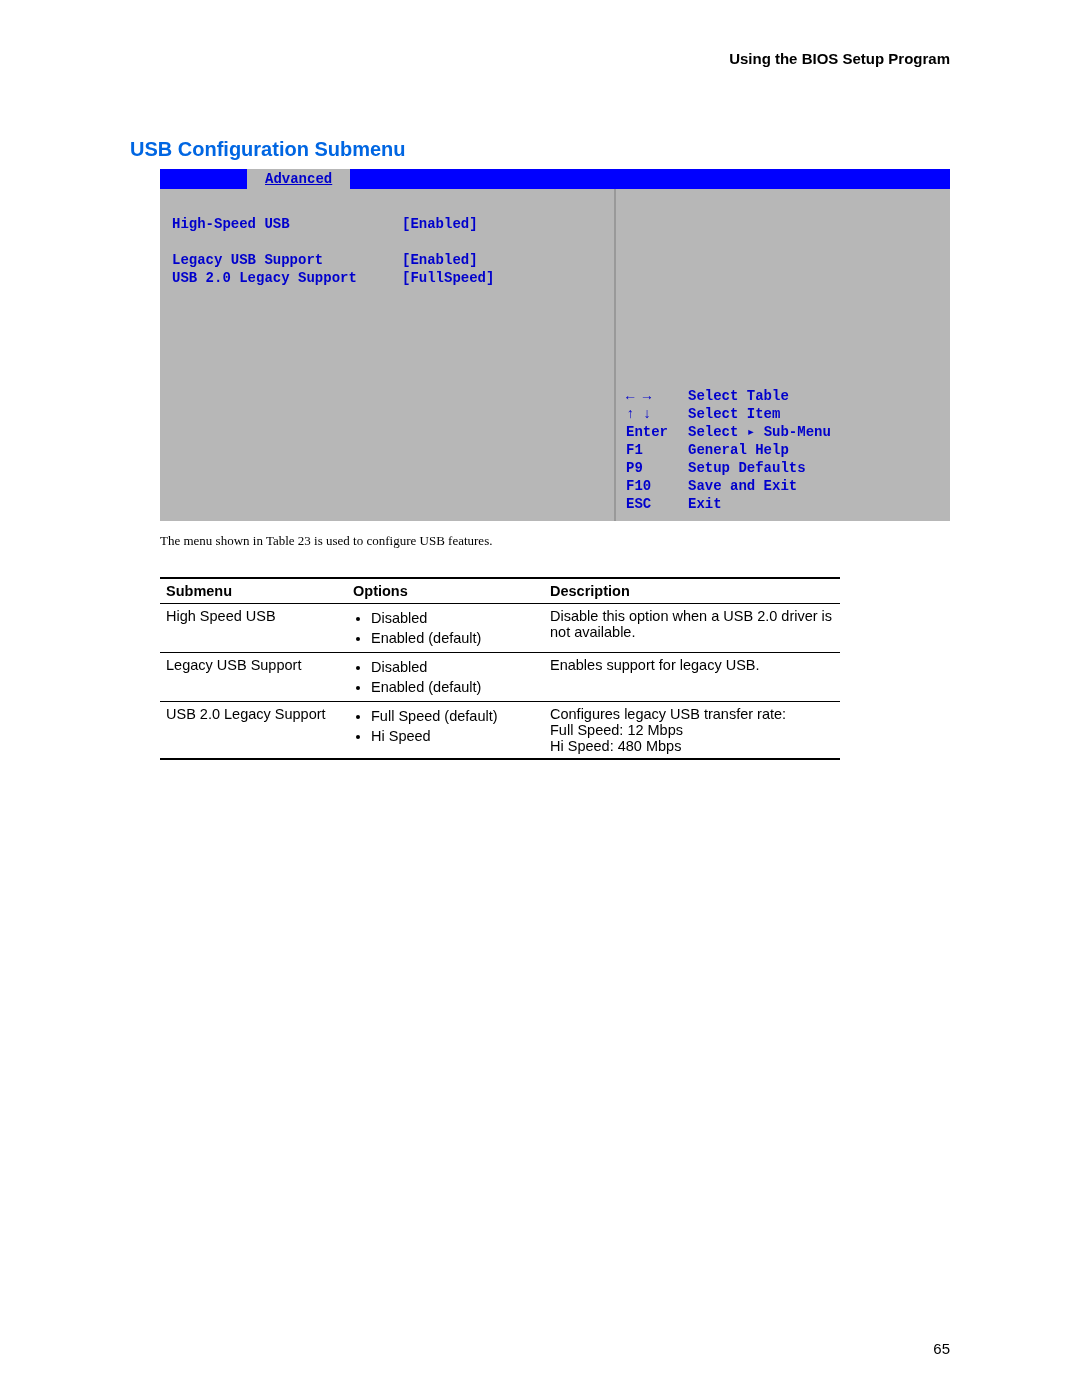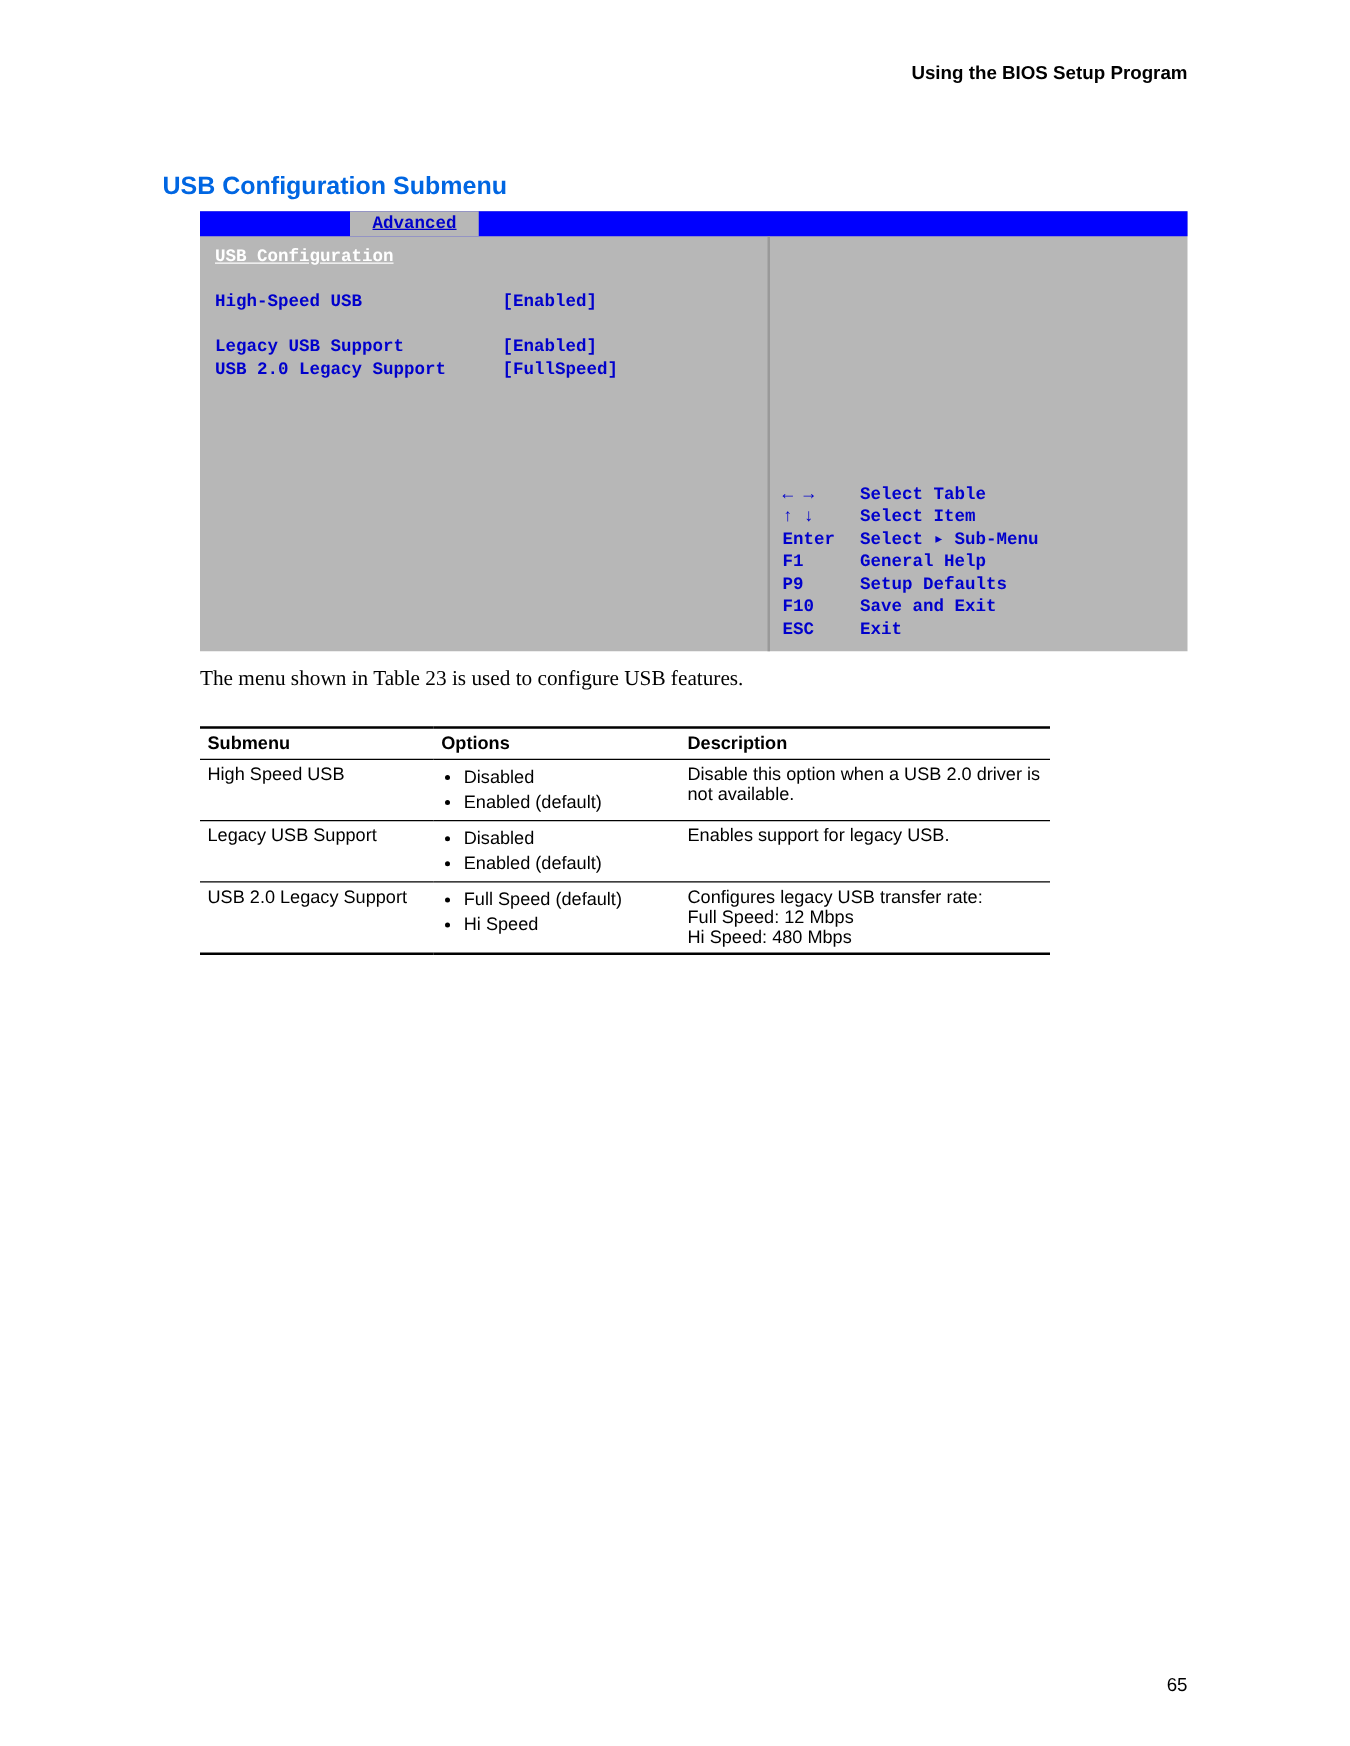--- a/index.html
+++ b/index.html
@@ -42,21 +42,21 @@
   .bios-top {
     background: #0000ff;
     height: 20px;
     display: flex;
     align-items: center;
   }
   .bios-tab {
     background: #b7b7b7;
     height: 20px;
     padding: 0 18px;
-    margin-left: 120px;
+    margin-left: 87px;
     display: flex;
     align-items: center;
   }
   .bios-body {
     display: flex;
   }
   .bios-left {
     flex: 0 0 430px;
     padding: 8px 12px 8px 12px;
     border-right: 2px solid #999;
@@ -79,21 +79,21 @@
     margin-top: 190px;
   }
   .help-row {
     display: flex;
     height: 18px;
   }
   .help-key { flex: 0 0 62px; }
   .help-desc { }
   .caption-line {
     font-family: "Times New Roman", serif;
-    font-size: 17px;
+    font-size: 13px;
     margin: 12px 0 28px 30px;
   }
   .table-title {
     font-weight: bold;
     font-size: 15px;
     margin-left: 30px;
     margin-bottom: 4px;
   }
   table.opt-table {
     margin-left: 30px;
@@ -145,23 +145,20 @@
   <div class="section-title">USB Configuration Submenu</div>
 
   <div class="bios-box">
     <div class="bios-top">
       <div class="bios-tab">
         <span class="underline">Advanced</span>
       </div>
     </div>
     <div class="bios-body">
       <div class="bios-left">
-        <div class="bios-row">
-          <span class="white-text underline">USB Configuration</span>
-        </div>
         <div class="spacer"></div>
         <div class="bios-row">
           <span class="bios-label">High-Speed USB</span>
           <span class="bios-value">[Enabled]</span>
         </div>
         <div class="spacer"></div>
         <div class="bios-row">
           <span class="bios-label">Legacy USB Support</span>
           <span class="bios-value">[Enabled]</span>
         </div>

